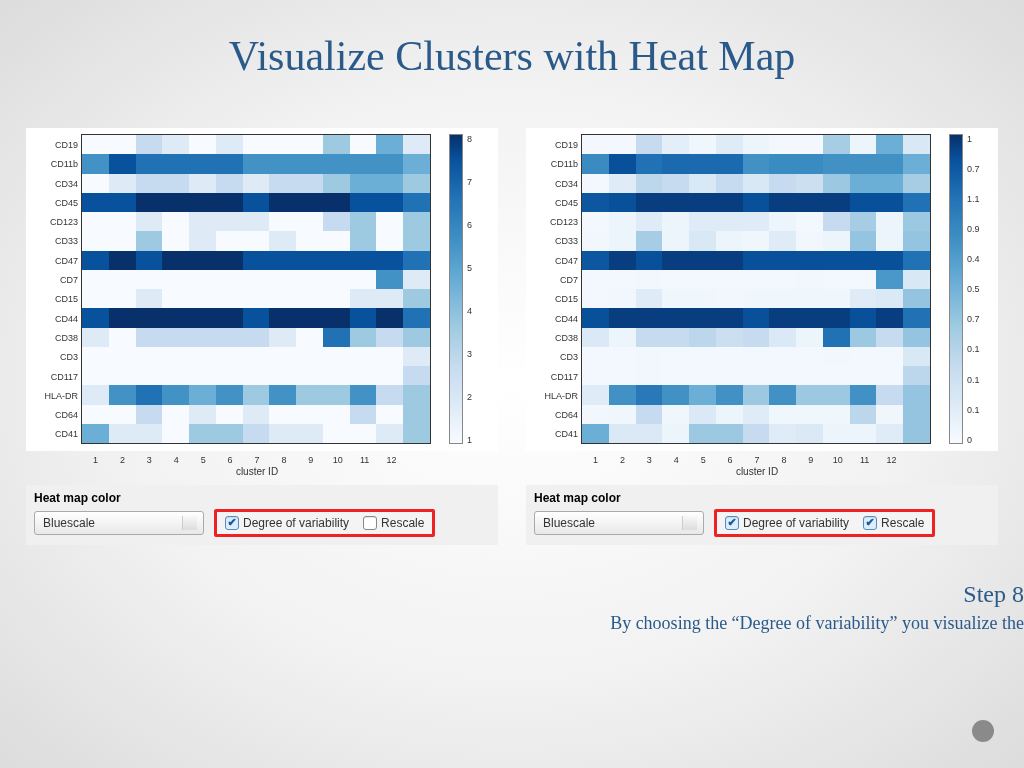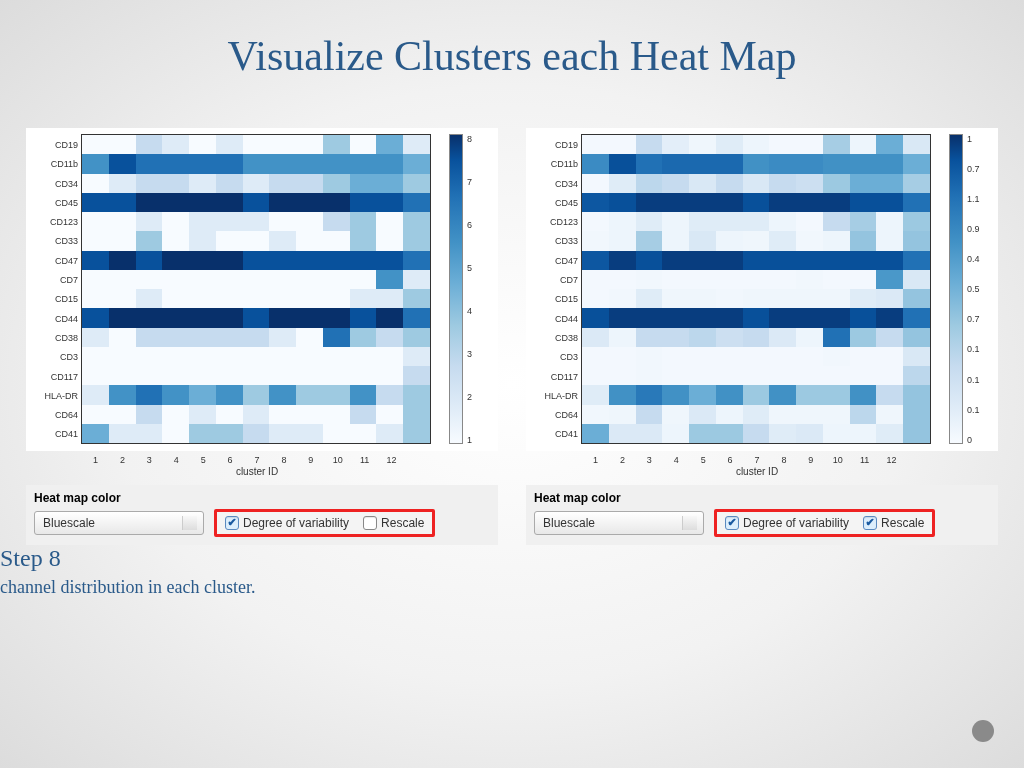--- a/index.html
+++ b/index.html
@@ -60,30 +60,30 @@
   .highlight-box {
     border: 3px solid #e22; border-radius:2px; padding:3px 8px;
     display:flex; align-items:center; gap:14px; background:#f4f4f4;
     height:28px;
   }
   .cb { display:flex; align-items:center; gap:4px; font-size:12px; color:#333; }
   .cbx { width:14px; height:14px; border:1px solid #888; border-radius:3px;
     background:#fff; display:inline-flex; align-items:center; justify-content:center;
     font-size:11px; color:#1a5aa0; font-weight:bold; box-shadow: 0 1px 1px rgba(0,0,0,.1) inset;}
   .cbx.on { background:#dceefc; border-color:#5a8ac0; }
-  .step-block { text-align:left; }
+  .step-block { text-align:right; margin-top:36px; }
   .step-title { color:#2a5a8a; font-size:24px; }
   .step-text { color:#2a5a8a; font-size:18px; margin-top:4px; line-height:1.3; }
   .dot { position:absolute; right:30px; bottom:26px; width:22px; height:22px;
     background:#8a8a8a; border-radius:50%; }
 </style>
 </head>
 <body>
 
-<h1 class="title">Visualize Clusters each Heat Map</h1>
+<h1 class="title">Visualize Clusters with Heat Map</h1>
 
 <div class="panels">
 
   <div class="panel">
     <div class="chart-wrap">
       <div class="ylabels" id="ylab0">
           <div style="width: 48px;">CD19</div>
           <div style="width: 48px;">CD11b</div>
           <div style="width: 48px;">CD34</div>
           <div style="width: 48px;">CD45</div>
@@ -705,16 +705,16 @@
             <span>Rescale</span>
           </label>
         </div>
       </div>
     </div>
   </div>
 </div>
 
 <div class="step-block">
   <div class="step-title">Step 8</div>
-  <div class="step-text">channel distribution in each cluster.</div>
+  <div class="step-text">By choosing the “Degree of variability” you visualize the</div>
 </div>
 
 <div class="dot"></div>
 
 </body></html>

